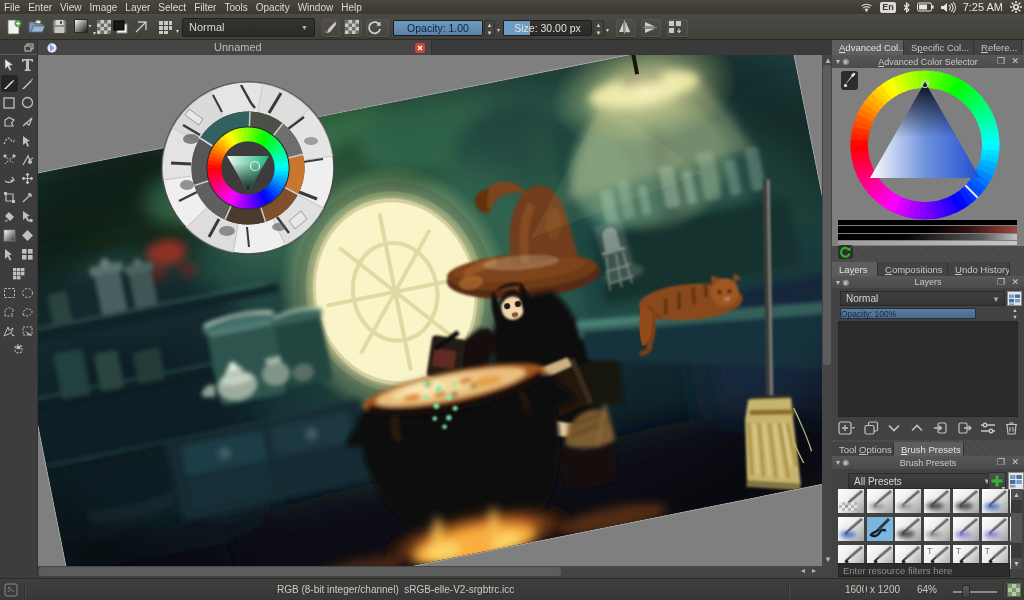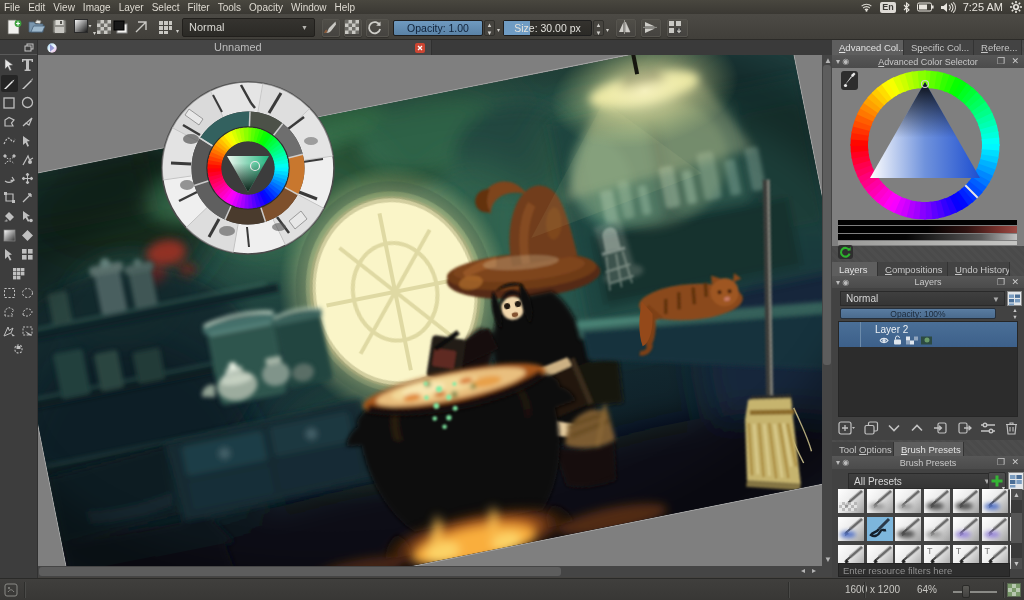--- a/index.html
+++ b/index.html
@@ -44,21 +44,21 @@
 #brushsec{position:absolute;left:0;top:429px;width:192px;height:109px;background:#424242}
 .cell{width:26px;height:24px;background:linear-gradient(130deg,#ffffff 0%,#ececec 45%,#9f9f9f 100%);position:relative;overflow:hidden}
 #statusbar{position:absolute;left:0;top:578px;width:1024px;height:22px;background:linear-gradient(#403f3d,#383735);
  color:#c9c8c4;font-size:10px;border-top:1px solid #2a2a28}
 .ssep{position:absolute;top:3px;width:1px;height:16px;background:#2e2e2c;box-shadow:1px 0 0 #4a4a48}
 </style></head>
 <body>
 <div id="menubar">
     <div class="items">
       <span>File</span>
-      <span>Edit</span>
+      <span>Enter</span>
       <span>View</span>
       <span>Image</span>
       <span>Layer</span>
       <span>Select</span>
       <span>Filter</span>
       <span>Tools</span>
       <span>Opacity</span>
       <span>Window</span>
       <span>Help</span>
     </div>
@@ -1049,41 +1049,23 @@
       <div class="combo" style="left:8px;top:3px;width:165px;height:15px">Normal<span class="arr">▼</span></div>
 <div style="position:absolute;left:175px;top:3px;width:15px;height:15px;background:#e2e6ea;border:1px solid #8a8a8a"><svg width="13" height="13" viewBox="0 0 13 13">
           <g fill="#7a9cc0">
             <rect x="1" y="1.5" width="5" height="3.4"></rect>
             <rect x="7" y="1.5" width="5" height="3.4" fill="#4a6e96"></rect>
             <rect x="1" y="6" width="5" height="3.4" fill="#4a6e96"></rect>
             <rect x="7" y="6" width="5" height="3.4"></rect>
             <rect x="1" y="10.4" width="5" height="2"></rect>
           </g>
         </svg></div>
-<div style="position:absolute;left:8px;top:20px;width:156px;height:11px;background:linear-gradient(#597ca1,#4a6b8e);border:1px solid #26303c;border-radius:2px;color:#1c2a3a;font-size:8.5px;text-align:center;line-height:10px">Opacity: 100%</div>
+<div style="position:absolute;left:8px;top:20px;width:136px;height:11px;background:linear-gradient(#597ca1,#4a6b8e);border:1px solid #26303c;border-radius:2px;color:#1c2a3a;font-size:8.5px;line-height:10px">Opacity: 100%</div>
 <div style="position:absolute;left:178px;top:19px;width:10px;height:13px;color:#c8c8c8;font-size:5.5px;line-height:6.5px;text-align:center">▲<br>▼</div>
       <div id="laylist">
-        <div style="position:absolute;left:0;top:0;width:178px;height:25px;background:linear-gradient(#4a6f97,#3d608a)">
-<path d=""></path>
-<div style="position:absolute;left:8px;top:0px;width:14px;height:25px;border-right:1px solid #6d8cab"></div>
-<span style="position:absolute;left:36px;top:2px;color:#ecf0f4;font-size:10px">Layer 2</span>
-<svg style="position:absolute;left:36px;top:13px" width="60" height="11" viewBox="0 0 60 11">
-<path d="M5 5.5a4.5 3.8 0 0 0 8 0 4.5 3.8 0 0 0-8 0" fill="none" stroke="#dfe6ee" stroke-width="1.2"></path>
-            <circle cx="9" cy="5.5" r="1.6" fill="#dfe6ee"></circle>
-<rect x="19" y="4.5" width="7" height="5" rx="1" fill="#dfe6ee"></rect>
-            <path d="M20.5 4.5v-1.5a2 2 0 0 1 4 0" stroke="#dfe6ee" fill="none"></path>
-<g fill="#dfe6ee">
-              <rect x="31" y="1.5" width="4" height="4"></rect>
-              <rect x="35" y="5.5" width="4" height="4"></rect>
-              <rect x="39" y="1.5" width="4" height="4" opacity=".5"></rect>
-              <rect x="31" y="5.5" width="4" height="4" opacity=".5"></rect>
-            </g>
-<rect x="46" y="1.5" width="11" height="8" fill="#2c4a42"></rect>
-            <circle cx="52" cy="5" r="2.5" fill="#6a9a6a"></circle>
-</svg></div>
       </div>
       <div id="laybtns">
 <svg width="17" height="14" viewBox="0 0 17 14">
           <rect x="1" y="1" width="12" height="12" rx="2" fill="none" stroke="#c2c2c2" stroke-width="1.2"></rect>
           <path d="M7 4v6M4 7h6" stroke="#c2c2c2" stroke-width="1.3"></path>
           <path d="M14 6l3 0-1.5 2z" fill="#c2c2c2"></path>
         </svg>
 <svg width="15" height="14" viewBox="0 0 15 14">
           <rect x="4.5" y="1" width="9" height="9" rx="1.5" fill="none" stroke="#c2c2c2" stroke-width="1.2"></rect>
           <rect x="1" y="4.5" width="9" height="8.5" rx="1.5" fill="#424242" stroke="#c2c2c2" stroke-width="1.2"></rect>
@@ -1241,20 +1223,21 @@
       </div>
       <div style="position:absolute;left:6px;top:94px;width:172px;height:14px;background:#2d2d2d;border:1px solid #232323;color:#8f8f8f;font-size:9.5px;padding:1px 0 0 4px">Enter resource filters here</div>
     </div>
   </div>
 <div id="statusbar">
 <svg style="position:absolute;left:4px;top:4px" width="14" height="14" viewBox="0 0 14 14">
       <rect x="1" y="1" width="12" height="12" rx="2" fill="none" stroke="#8a8a86"></rect>
       <path d="M4 9c2-3 4-3 6 0" stroke="#8a8a86" fill="none"></path>
       <circle cx="5" cy="5" r="1" fill="#8a8a86"></circle>
     </svg>
+<span style="position:absolute;left:277px;top:5px">RGB (8-bit integer/channel)&nbsp;&nbsp;sRGB-elle-V2-srgbtrc.icc</span>
 <div class="ssep" style="left:24px"></div>
 <div class="ssep" style="left:788px"></div>
 <span style="position:absolute;left:845px;top:5px">1600 x 1200</span>
 <div class="ssep" style="left:864px"></div>
 <span style="position:absolute;left:917px;top:5px">64%</span>
 <div style="position:absolute;left:953px;top:12px;width:44px;height:2px;background:#8a8a86"></div>
 <div style="position:absolute;left:962px;top:6px;width:8px;height:13px;background:linear-gradient(#5a5955,#434240);border:1px solid #2a2a28;border-radius:2px"></div>
 <div class="ssep" style="left:1003px"></div>
 <div style="position:absolute;left:1007px;top:4px;width:14px;height:14px;background:#b8c8b0;border:1px solid #5a6a52"><svg width="12" height="12" viewBox="0 0 12 12">
         <g fill="#7a9a6a">

